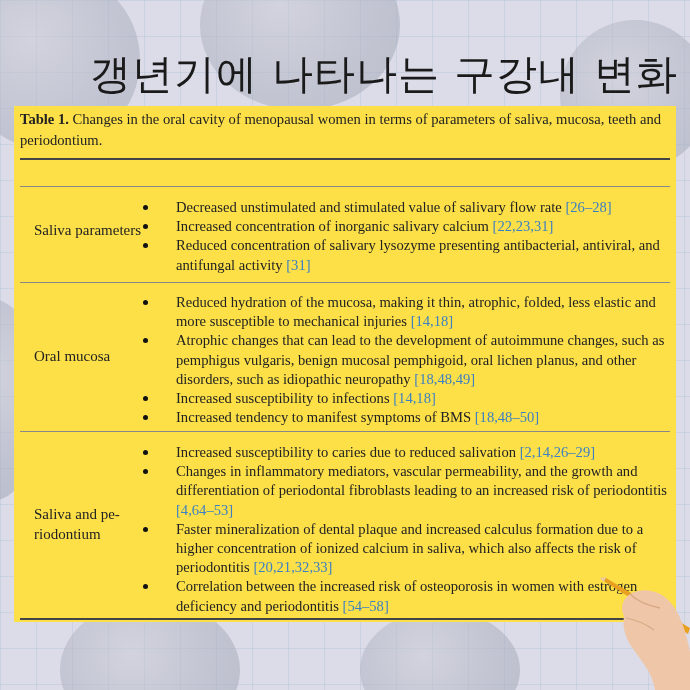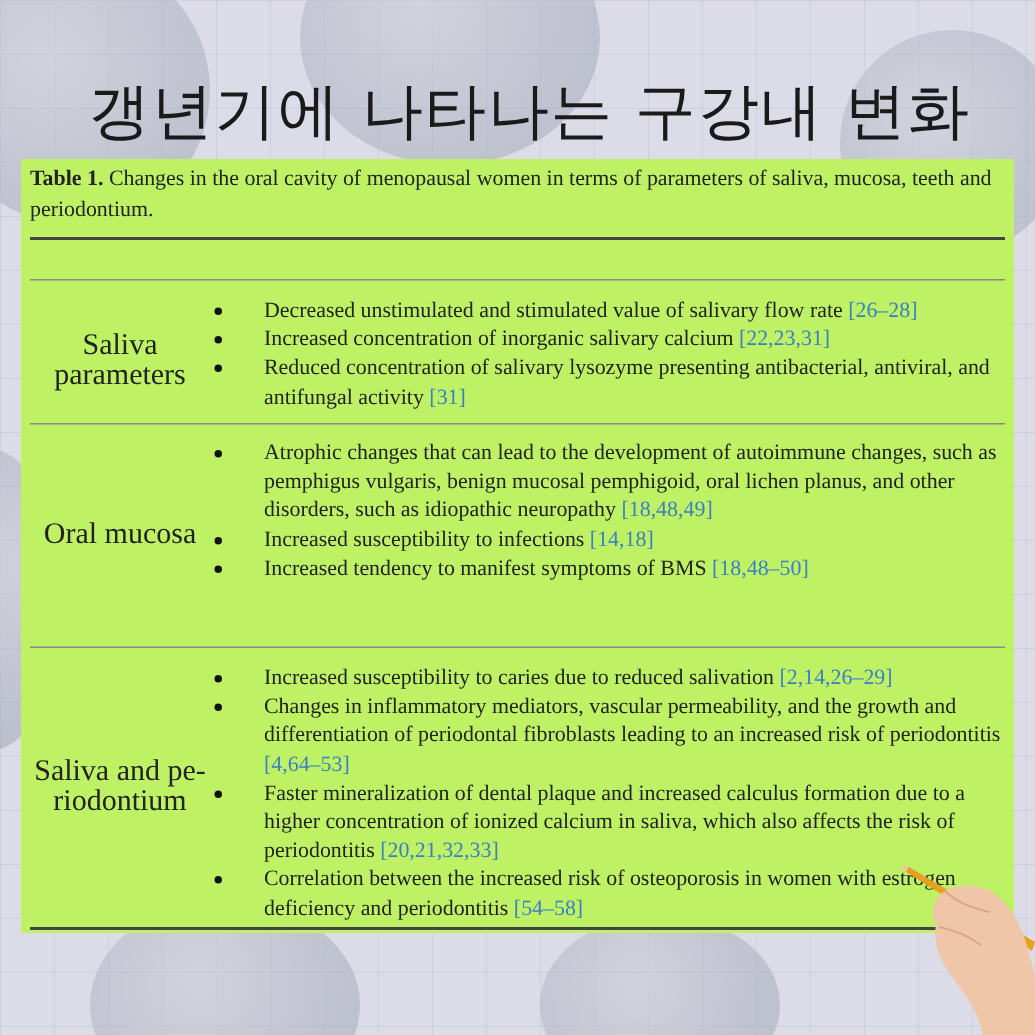--- a/index.html
+++ b/index.html
@@ -14,42 +14,42 @@
       linear-gradient(rgba(150,180,205,0.25) 1px, transparent 1px),
       linear-gradient(90deg, rgba(150,180,205,0.25) 1px, transparent 1px);
     background-size: 36px 36px;
   }
   .berry {
     position: absolute; border-radius: 50%;
     background: radial-gradient(circle at 40% 38%, #c9ccd6 0%, #aeb3c0 55%, #9ea4b3 100%);
     opacity: 0.55;
   }
   .title {
-    position: absolute; top: 20px; left: 16px; width: 674px; text-align: center;
+    position: absolute; top: 20px; left: 4px; width: 674px; text-align: right;
     font-family: "DejaVu Sans", sans-serif; font-size: 41px; color: #1a1a1a;
     letter-spacing: 1px; font-weight: normal;
   }
   .panel {
     position: absolute; left: 14px; top: 106px; width: 662px; height: 516px;
-    background: #bef264;
+    background: #fde047;
   }
   .caption {
     position: absolute; left: 6px; top: 3px; width: 650px;
     font-size: 14.6px; line-height: 21px; color: #222;
   }
   .caption b { font-weight: bold; }
   .rule-thick { position: absolute; left: 6px; width: 650px; height: 2px; background: #444; }
   .rule-thin { position: absolute; left: 6px; width: 650px; height: 1px; background: #888; }
   .colhead {
     position: absolute; left: 180px; top: 56px; width: 420px; text-align: center;
     font-size: 14.6px; font-weight: bold; color: #222;
   }
   .rowlabel {
-    position: absolute; left: 6px; width: 120px; text-align: center;
-    font-size: 20px; line-height: 20px; color: #222;
+    position: absolute; left: 20px; width: 120px; text-align: left;
+    font-size: 15px; line-height: 20px; color: #222;
   }
   .items { position: absolute; left: 124px; width: 530px; margin: 0; padding: 0; list-style: none; }
   .items li {
     position: relative; padding-left: 38px;
     font-size: 14.6px; line-height: 19.2px; color: #222;
   }
   .items li .dot {
     position: absolute; left: 5px; top: 7px; width: 5px; height: 5px; border-radius: 50%; background: #111;
   }
   .ref { color: #3b7fc4; }
@@ -85,20 +85,21 @@
     <li><span class="dot"></span><span>Decreased unstimulated and stimulated value of salivary flow rate </span><span class="ref">[26–28]</span></li>
     <li><span class="dot"></span><span>Increased concentration of inorganic salivary calcium </span><span class="ref">[22,23,31]</span></li>
     <li><span class="dot"></span><span>Reduced concentration of salivary lysozyme presenting antibacterial, antiviral, and antifungal activity </span><span class="ref">[31]</span></li>
   </ul>
   <div class="rule-thin" style="top:176px;"></div>
 
   <div class="rowlabel" style="top:240px;">
     <span>Oral mucosa</span>
   </div>
   <ul class="items" style="top:187px;">
+    <li><span class="dot"></span><span>Reduced hydration of the mucosa, making it thin, atrophic, folded, less elastic and more susceptible to mechanical injuries </span><span class="ref">[14,18]</span></li>
     <li><span class="dot"></span><span>Atrophic changes that can lead to the development of autoimmune changes, such as pemphigus vulgaris, benign mucosal pemphigoid, oral lichen planus, and other disorders, such as idiopathic neuropathy </span><span class="ref">[18,48,49]</span></li>
     <li><span class="dot"></span><span>Increased susceptibility to infections </span><span class="ref">[14,18]</span></li>
     <li><span class="dot"></span><span>Increased tendency to manifest symptoms of BMS </span><span class="ref">[18,48–50]</span></li>
   </ul>
   <div class="rule-thin" style="top:325px;"></div>
 
   <div class="rowlabel" style="top:398px;">
     <span>Saliva and pe- riodontium</span>
   </div>
   <ul class="items" style="top:337px;">

